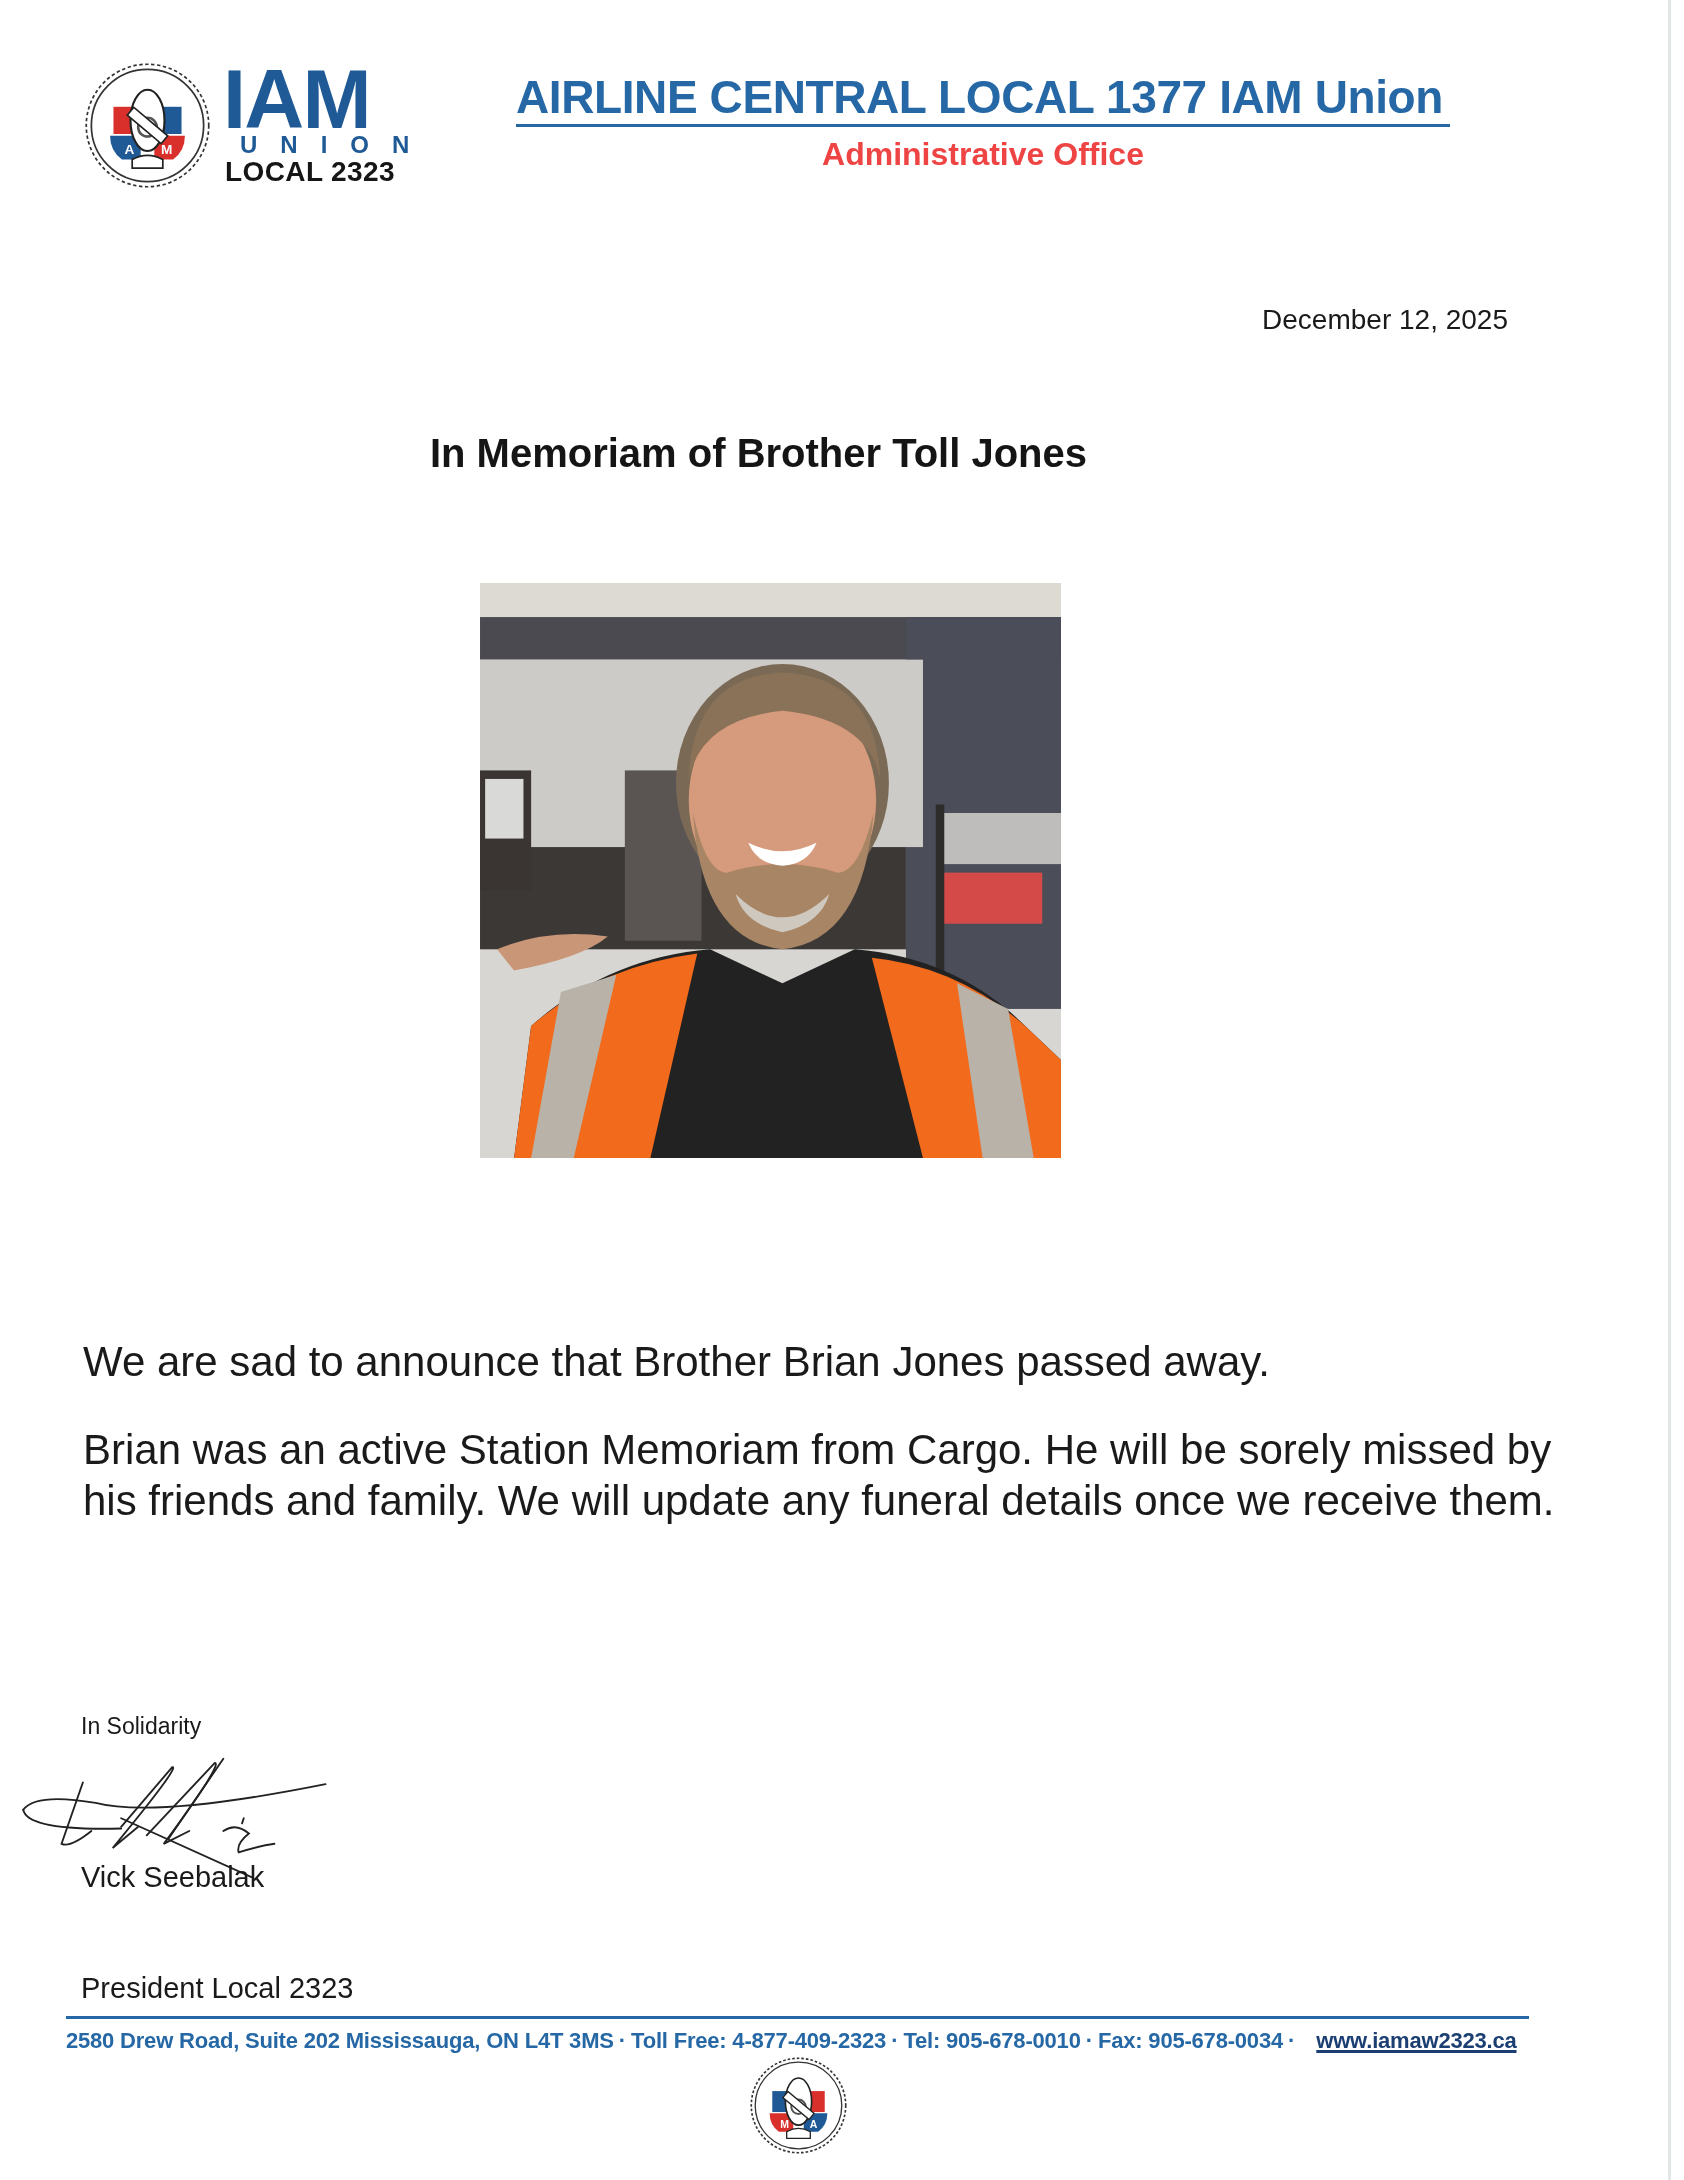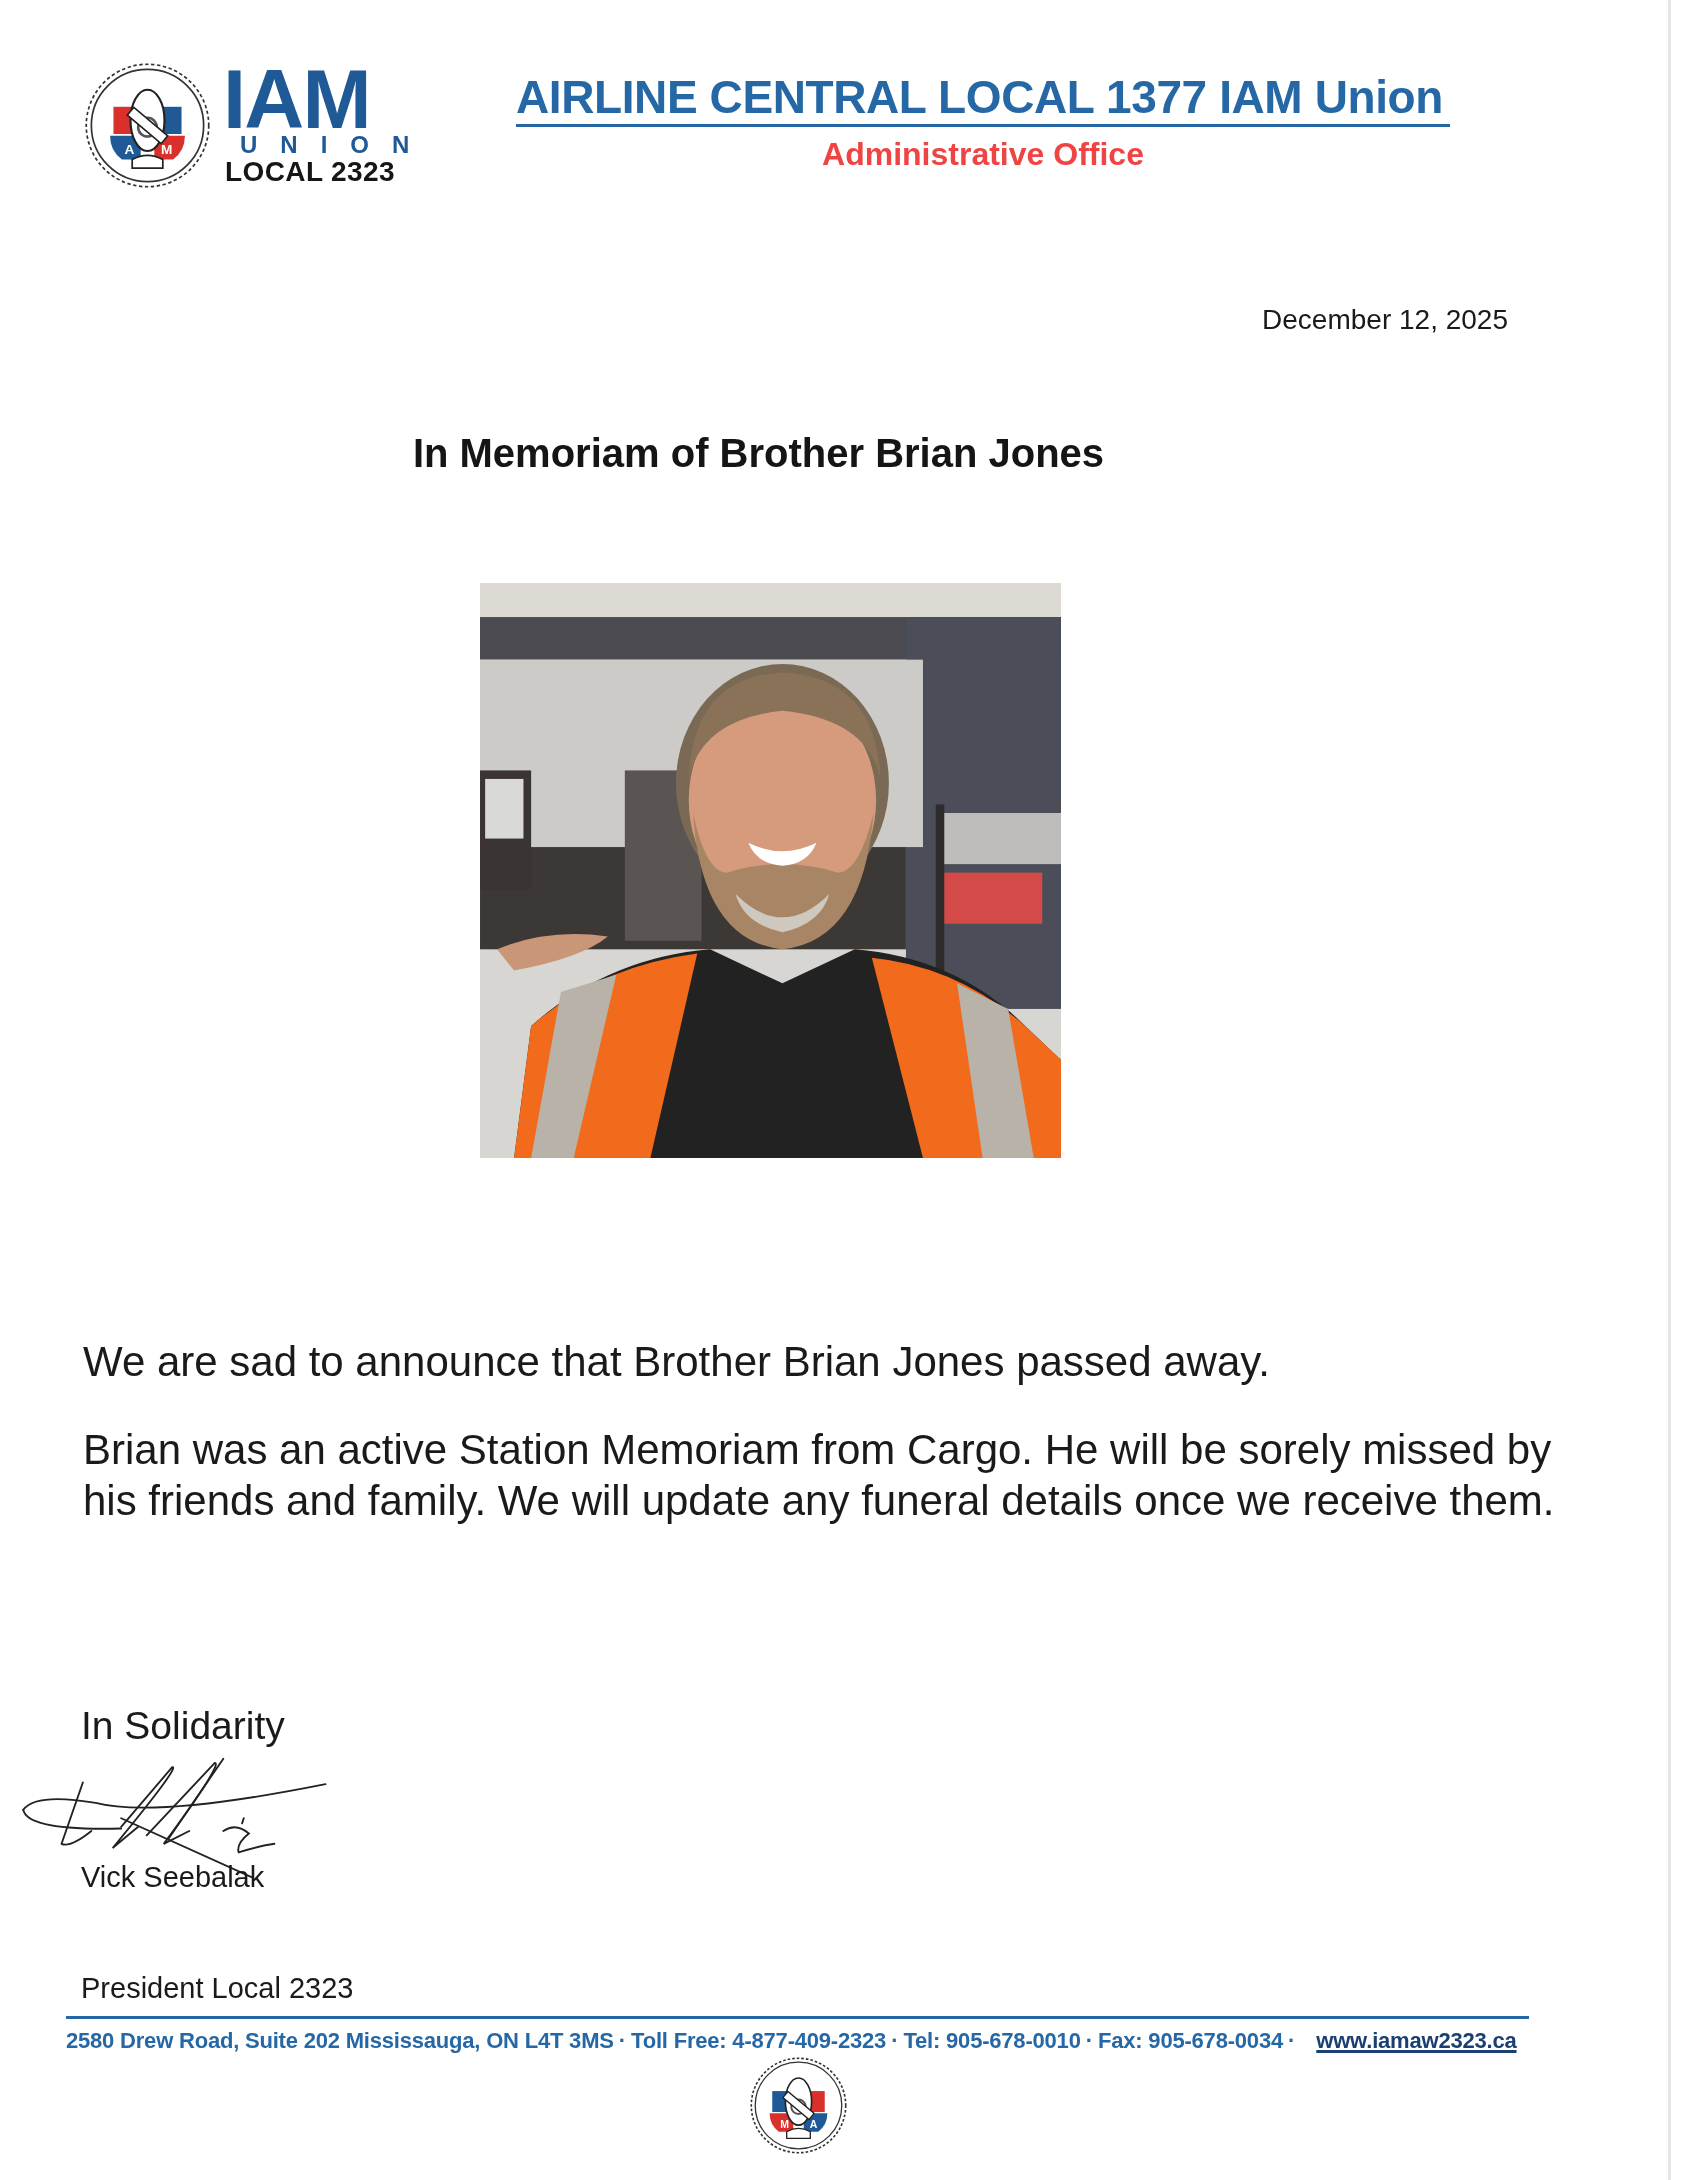--- a/index.html
+++ b/index.html
@@ -29,21 +29,21 @@
 
   .memorial-title { left: 375px; top: 428px; width: 767px; text-align: center; font-weight: 700;
     font-size: 40px; line-height: 51px; color: #151515; }
 
   .photo { left: 480px; top: 583px; width: 581px; height: 575px; overflow: hidden; }
 
   .body-p { left: 83px; width: 1499px; font-size: 42px; line-height: 51px; color: #1a1a1a; }
   .p1 { top: 1336px; }
   .p2 { top: 1424px; width: 1482px; }
 
-  .closing { left: 81px; top: 1708px; font-size: 39px; line-height: 36px; }
+  .closing { left: 81px; top: 1708px; font-size: 23px; line-height: 36px; }
   .signature { left: 19px; top: 1750px; width: 315px; height: 128px; }
   .signer { left: 81px; top: 1859px; font-size: 29px; line-height: 36px; }
   .signer-title { left: 81px; top: 1934px; font-size: 29px; line-height: 36px; margin-top: 36px; }
 
   .footer-rule { left: 66px; top: 2016px; width: 1463px; height: 3.4px; background: #2568a5; }
   .footer-text { left: 66px; top: 2026px; width: 1463px; font-weight: 700; font-size: 22px; line-height: 29px;
     color: #2568a5; white-space: nowrap; letter-spacing: -0.2px; }
   .footer-text .sep { padding: 0 5.1px; }
   .footer-text a { color: #1b3f73; text-decoration: underline; text-decoration-thickness: 2.6px; margin-left: 16px; }
   .footer-logo { left: 748px; top: 2055px; width: 101px; height: 101px; }
@@ -75,21 +75,21 @@
 <div class="abs logo-iam">IAM</div>
 <div class="abs logo-union">UNION</div>
 <div class="abs logo-local">LOCAL 2323</div>
 
 <div class="abs org-title">AIRLINE CENTRAL LOCAL 1377 IAM Union</div>
 <div class="abs org-rule"></div>
 <div class="abs org-sub">Administrative Office</div>
 
 <div class="abs date">December 12, 2025</div>
 
-<div class="abs memorial-title">In Memoriam of Brother Brian Jones</div>
+<div class="abs memorial-title">In Memoriam of Brother Toll Jones</div>
 
 <div class="abs photo">
   <svg width="581" height="575" viewBox="0 0 682 675">
     <rect width="682" height="675" fill="#d8d6d2"></rect>
     <rect x="0" y="0" width="682" height="40" fill="#ddd9d3"></rect>
     <rect x="0" y="40" width="682" height="50" fill="#4a4a50"></rect>
     <rect x="500" y="40" width="182" height="460" fill="#4b4e58"></rect>
     <rect x="0" y="90" width="520" height="220" fill="#cdcbc7"></rect>
     <rect x="0" y="310" width="500" height="120" fill="#3b3836"></rect>
     <rect x="0" y="220" width="60" height="140" fill="#3a3432"></rect>

